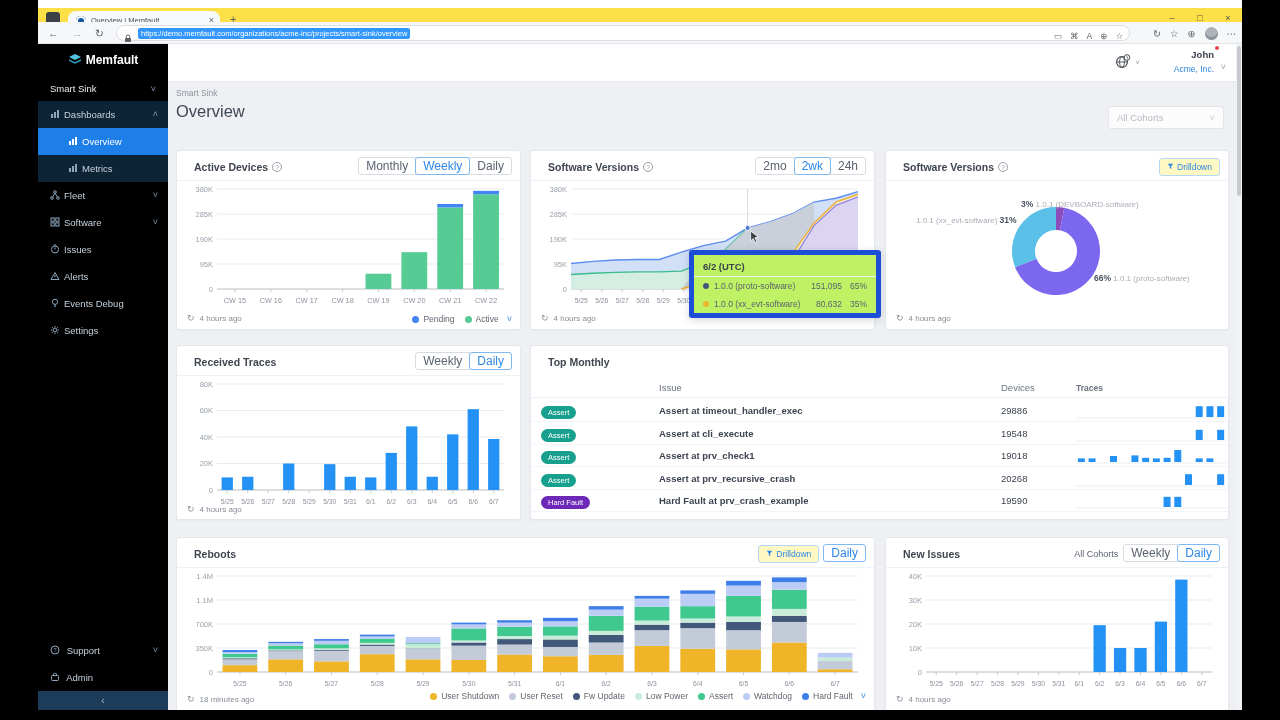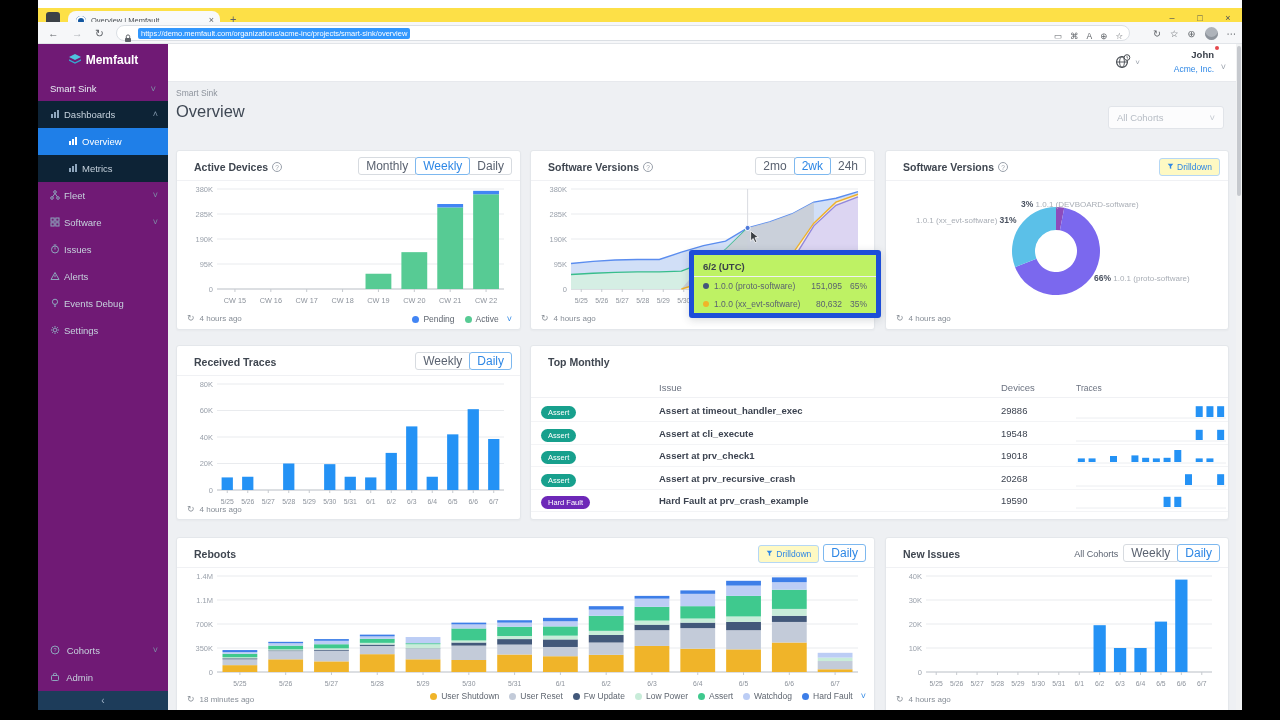--- a/index.html
+++ b/index.html
@@ -20,21 +20,21 @@
   .omni{position:absolute;left:78px;top:3px;right:112px;height:16px;background:#fff;border:1px solid #dbdfe4;border-radius:8px;}
   .omni .lockwrap{position:absolute;left:7px;top:3px;color:#5f6368;}
   .omni .url{position:absolute;left:21px;top:2px;font-size:7.5px;line-height:11px;background:#3297fd;color:#fff;padding:0 3px;border-radius:2px;white-space:nowrap;}
   .omni-icons{position:absolute;right:6px;top:0;height:16px;line-height:15px;}
   .omni-icons span{margin-left:8px;font-size:8.5px;color:#5f6368;}
   .bar-icons{position:absolute;right:6px;top:0;height:22px;line-height:22px;}
   .bar-icons>span{display:inline-block;margin-left:9px;font-size:9.5px;color:#5f6368;vertical-align:middle;}
   .avatar13{width:13px;height:13px;border-radius:50%;background:#aeb3ba;box-shadow:inset 0 -3px 0 #8d939b;}
   
   .app{position:absolute;left:0;top:44px;right:0;bottom:0;background:#eef0f3;overflow:hidden;}
-  .sidebar{position:absolute;left:0;top:0;width:130px;bottom:0;background:#701a75;color:#c6d2dd;z-index:3;}
+  .sidebar{position:absolute;left:0;top:0;width:130px;bottom:0;background:#000000;color:#c6d2dd;z-index:3;}
   .logo-row{height:32px;line-height:32px;text-align:center;color:#fff;font-size:12px;font-weight:bold;}
   .logo-row svg{vertical-align:-2px;margin-right:4px;}
   .proj-row{height:25px;line-height:25px;padding:0 12px;font-size:9.5px;color:#e7edf3;}
   .proj-row .chev{float:right;color:#7e93a8;}
   .side-item{position:relative;height:27px;line-height:27px;padding:0 12px;font-size:9.5px;color:#c6d2dd;white-space:nowrap;}
   .side-item .ic{display:inline-block;width:14px;color:#8ea6bd;vertical-align:-1px;}
   .side-item .chev{position:absolute;right:10px;color:#7e93a8;font-size:9px;}
   .side-item.child{padding-left:30px;}
   .side-item.on{background:#1f7fe8;color:#fff;}
   .side-item.on .ic{color:#fff;}
@@ -189,21 +189,21 @@
                   <circle cx="5" cy="5" r="1.9"></circle>
                   <path d="M5 1 V2.3 M5 7.7 V9 M1 5 H2.3 M7.7 5 H9 M2.2 2.2 L3.1 3.1 M6.9 6.9 L7.8 7.8 M7.8 2.2 L6.9 3.1 M3.1 6.9 L2.2 7.8"></path>
                 </svg></span><span>Settings</span></div>
           </nav>
       <div class="side-bottom">
         <div class="side-item">
           <span class="ic"><svg width="10" height="10" viewBox="0 0 10 10">
                   <circle cx="5" cy="5" r="4" fill="none" stroke="currentColor"></circle>
                   <text x="5" y="7" font-size="5.5" text-anchor="middle" fill="currentColor">?</text>
                 </svg></span>
-          <span>Cohorts</span>
+          <span>Support</span>
           <span class="chev">˅</span>
         </div>
         <div class="side-item">
           <span class="ic"><svg width="10" height="10" viewBox="0 0 10 10">
                   <rect x="1.5" y="3.5" width="7" height="5" rx="0.8" fill="none" stroke="currentColor"></rect>
                   <path d="M3.5 3.5 V2.2 Q3.5 1.4 4.3 1.4 h1.4 Q6.5 1.4 6.5 2.2 V3.5" fill="none" stroke="currentColor"></path>
                 </svg></span>
           <span>Admin</span>
         </div>
         <div class="collapse-bar">‹</div>
@@ -431,21 +431,21 @@
         <div class="card-foot" style="bottom:5px;"><span class="rf">↻</span><span>4 hours ago</span></div>
       </div>
 
       <div class="card" style="left:362px;top:263px;width:699px;height:175px;">
         <div class="card-head" style="border-bottom:none;">
           <span class="card-title">Top Monthly</span>
         </div>
         <div class="ti-hrow">
           <span class="ti-c2" style="font-weight:normal;color:#6b7280;">Issue</span>
           <span class="ti-c3" style="color:#6b7280;">Devices</span>
-          <span style="position:absolute;left:545px;color:#6b7280;">Traces</span>
+          <span style="position:absolute;left:545px;color:#6b7280;font-weight:bold;">Traces</span>
         </div>
         <div id="ti-rows">
               <div class="ti-row" style="top: 54px;">
                 <span class="ti-c1"><span class="badge" style="background:#17a08d">Assert</span></span>
                 <span class="ti-c2">Assert at timeout_handler_exec</span>
                 <span class="ti-c3">29886</span>
                 <span class="ti-c4"><svg width="150" height="16" viewBox="0 0 150 16">
                     <line x1="0" x2="150" y1="15" y2="15" stroke="#eceef1"></line>
                     <rect x="119.71428571428571" y="3.1999999999999993" width="7" height="10.8" fill="#2492f5"></rect>
                     <rect x="130.42857142857142" y="3.1999999999999993" width="7" height="10.8" fill="#2492f5"></rect>

